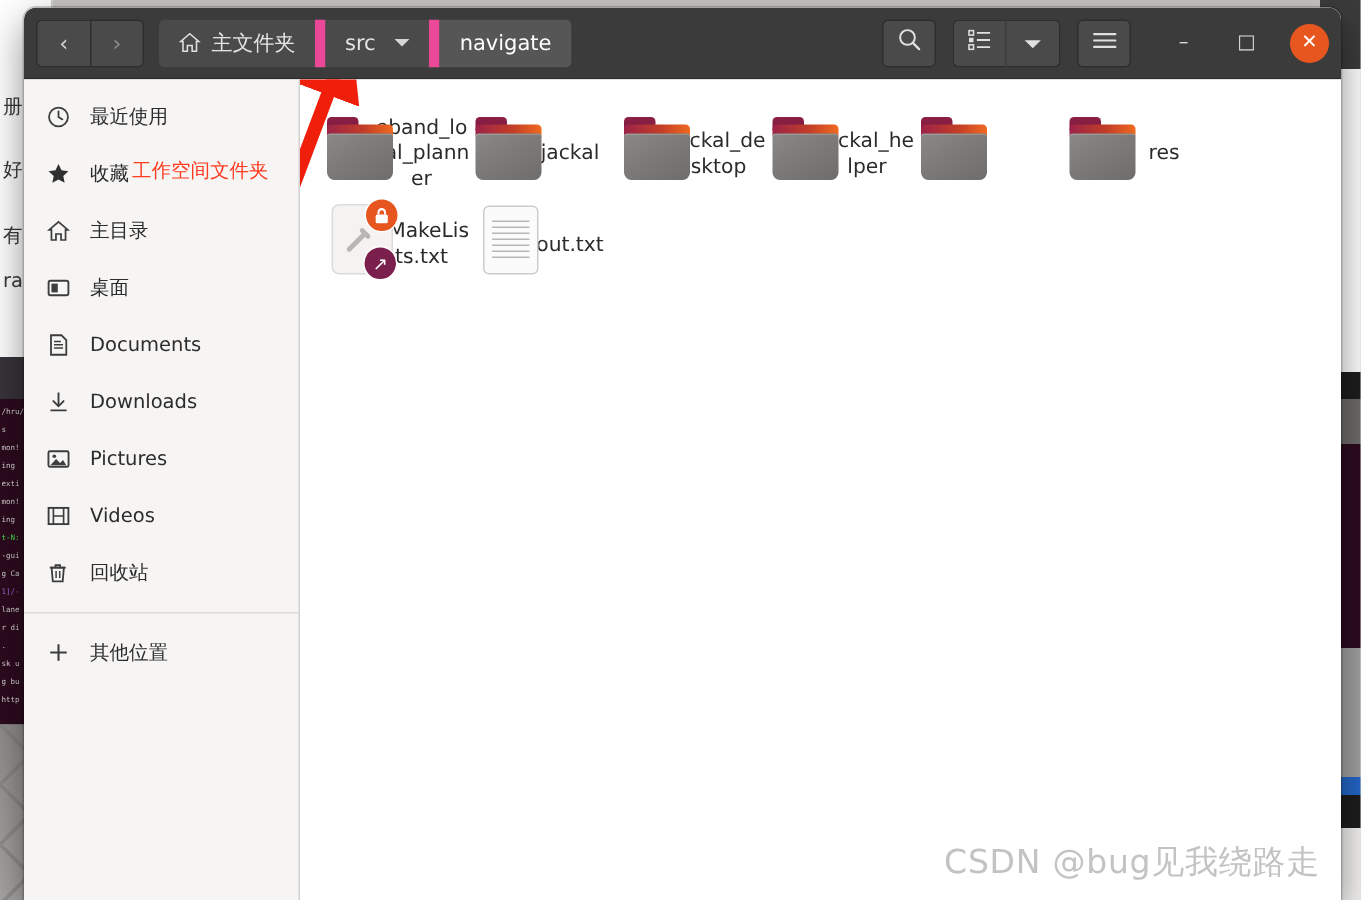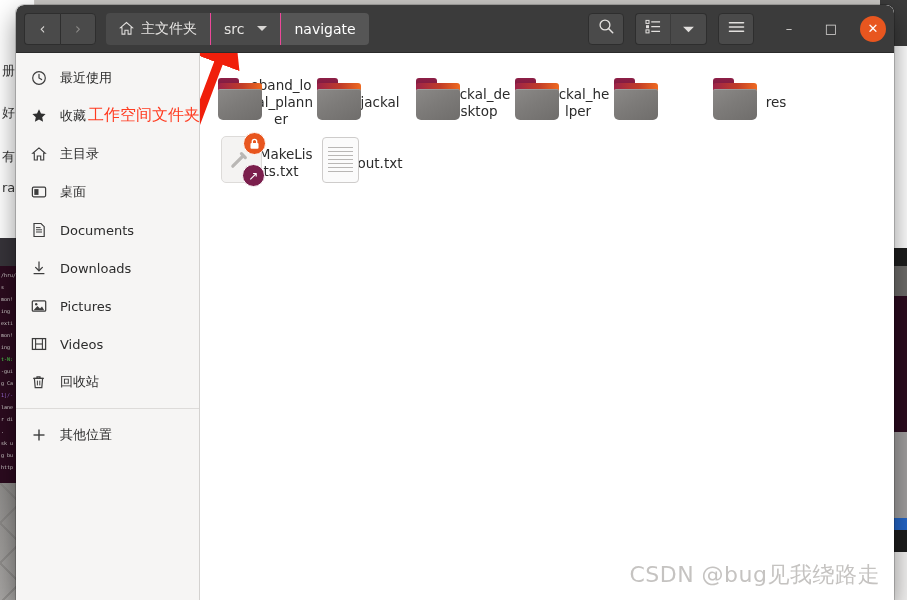--- a/index.html
+++ b/index.html
@@ -75,21 +75,21 @@
     box-sizing: border-box;
   }
   .navbtn.first { border-radius: 4px 0 0 4px; border-right: none; }
   .navbtn.last { border-radius: 0 4px 4px 0; color: #8d8b89; }
 
   .crumbs { display: flex; height: 32px; border-radius: 4px; overflow: hidden; }
   .crumb {
     background: #4a4a4a; color: #e6e4e2;
     display: flex; align-items: center; gap: 7px;
     padding: 0 13px; font-size: 14px;
-    border-right: 1px solid #ec4899;
+    border-right: 7px solid #ec4899;
     box-sizing: border-box;
   }
   .crumb.active { background: #565656; color: #ffffff; }
   .crumb:last-child { border-right: none; }
   .crumb .caret {
     width: 0; height: 0; margin-left: 6px;
     border-left: 5px solid transparent; border-right: 5px solid transparent;
     border-top: 5px solid #d8d6d4;
   }
   .home-glyph { display: inline-block; width: 15px; height: 15px; position: relative; }
@@ -206,21 +206,21 @@
     width: 21px; height: 21px; border-radius: 50%;
     background: #7b1f4d; border: 1.5px solid #fff;
     display: flex; align-items: center; justify-content: center;
     color: #fff; font-size: 12px; line-height: 1;
   }
 
   
   #annot-arrow { position: absolute; left: 0; top: 0; pointer-events: none; }
   #annot-text {
     position: absolute; left: 88px; top: 105px;
-    color: #ff3b20; font-size: 16px; font-weight: 500;
+    color: #ff3b20; font-size: 13px; font-weight: 500;
     white-space: nowrap;
     font-family: "DejaVu Sans", sans-serif;
   }
   #watermark {
     position: absolute; right: 14px; bottom: 10px;
     color: #c5c3c1; font-size: 22px; letter-spacing: .5px;
     font-family: "DejaVu Sans", sans-serif;
   }
 </style>
 </head>

